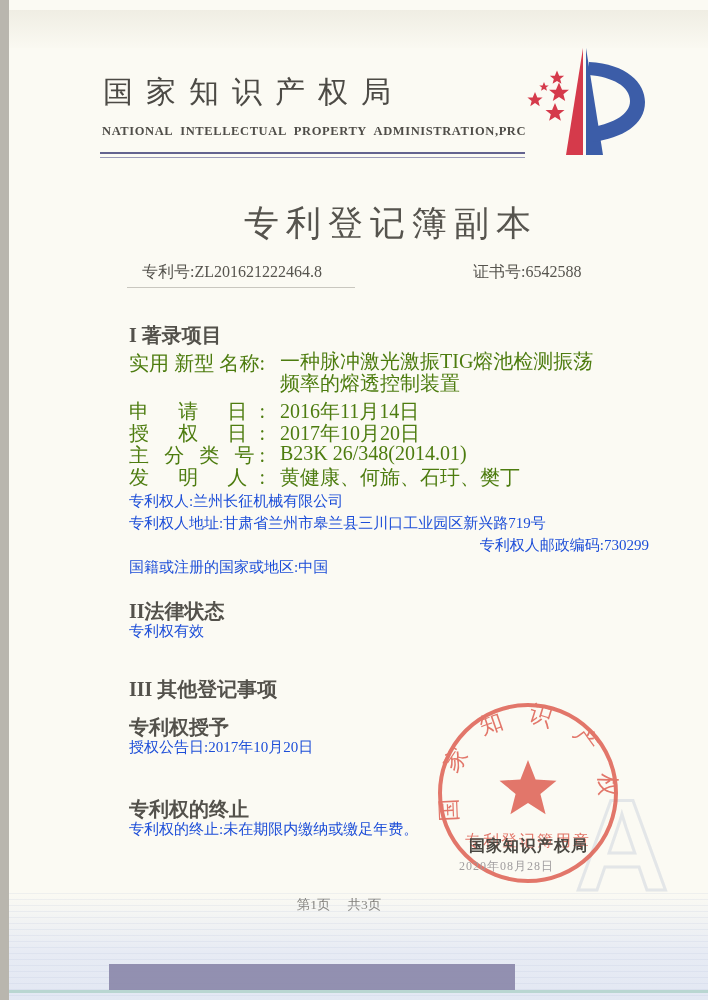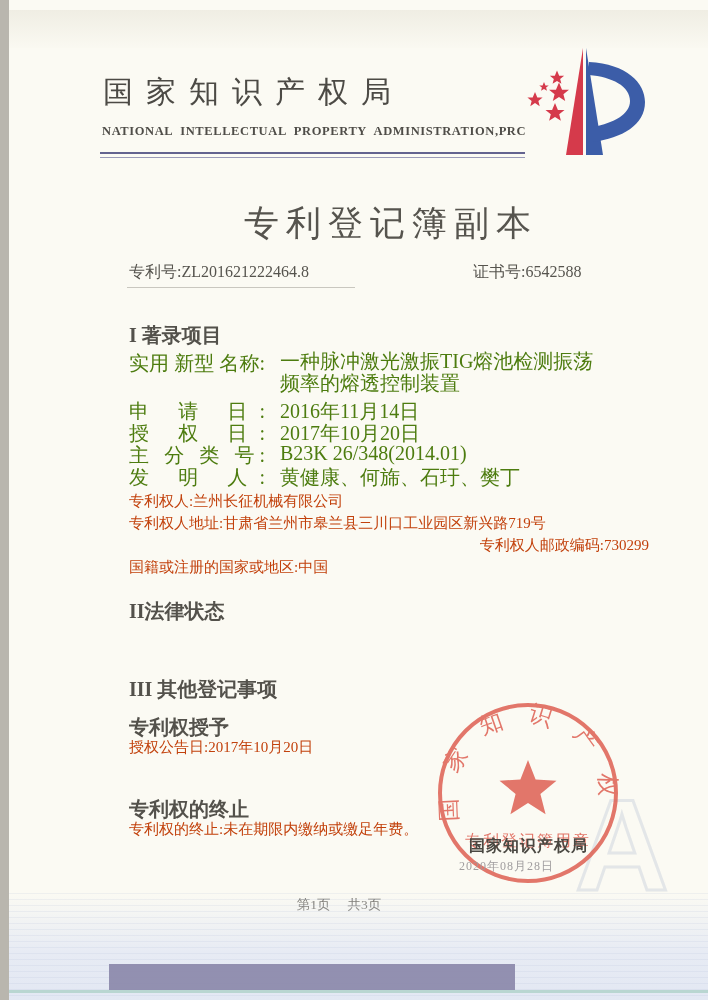--- a/index.html
+++ b/index.html
@@ -31,32 +31,32 @@
     font-size:12.5px;font-weight:bold;color:#4f4d48;letter-spacing:.6px;word-spacing:4px;white-space:nowrap;}
   .header-rule{position:absolute;left:91px;top:152px;width:425px;height:3px;
     border-top:2px solid #63638f;border-bottom:1px solid #9a9ab8;}
 
   .logo{position:absolute;left:512px;top:34px;width:130px;height:135px;}
 
   .doc-title{position:absolute;left:0;top:200px;width:708px;text-align:center;
     font-size:35px;color:#56544e;letter-spacing:7px;padding-left:28px;}
 
   .num-row{position:absolute;left:118px;top:262px;width:480px;font-size:16px;color:#56544e;}
-  .patent-no{position:absolute;left:2px;top:0;white-space:nowrap;}
+  .patent-no{position:absolute;left:15px;top:0;white-space:nowrap;}
   .patent-underline{position:absolute;left:0px;top:25px;width:228px;height:1px;background:#c9c7bf;}
   .cert-no{position:absolute;left:346px;top:0;white-space:nowrap;}
 
   .sec-heading{position:absolute;font-size:20px;font-weight:bold;color:#53514b;white-space:nowrap;}
 
   .field-row{position:absolute;left:120px;width:480px;font-size:20px;color:#4d7c0f;white-space:nowrap;}
   .flabel{display:inline-block;width:136px;text-align:justify;text-align-last:justify;vertical-align:top;}
   .fvalue{display:inline-block;margin-left:10px;vertical-align:top;}
   .fvalue-wrap{display:inline-block;margin-left:10px;width:322px;white-space:normal;vertical-align:top;line-height:22px;}
 
-  .plain-line{position:absolute;left:120px;width:520px;font-size:15px;color:#c2410c;white-space:nowrap;}
+  .plain-line{position:absolute;left:120px;width:520px;font-size:15px;color:#1d4ed8;white-space:nowrap;}
 
   
   .seal{position:absolute;left:424px;top:698px;width:190px;height:190px;opacity:.82;}
   .seal svg{display:block;}
   .seal-agency{position:absolute;left:460px;top:836px;font-size:16px;font-weight:bold;color:#4a4842;letter-spacing:1px;white-space:nowrap;}
   .seal-date{position:absolute;left:450px;top:858px;font-size:12px;color:#a09d9e;letter-spacing:1px;white-space:nowrap;}
 
   .watermark{position:absolute;left:566px;top:770px;font-size:130px;font-weight:bold;
     color:transparent;-webkit-text-stroke:3px rgba(193,199,214,.40);
     font-family:"Liberation Sans","DejaVu Sans",sans-serif;letter-spacing:-8px;}
@@ -122,20 +122,21 @@
     <span class="flabel">发 明 人:</span>
     <span class="fvalue">黄健康、何旆、石玗、樊丁</span>
   </div>
 
   <div class="plain-line" style="top:492px;">专利权人:兰州长征机械有限公司</div>
   <div class="plain-line" style="top:514px;">专利权人地址:甘肃省兰州市皋兰县三川口工业园区新兴路719号</div>
   <div class="plain-line" style="top:536px;text-align:right;">专利权人邮政编码:730299</div>
   <div class="plain-line" style="top:558px;">国籍或注册的国家或地区:中国</div>
 
   <div class="sec-heading" style="left:120px;top:598px;">II法律状态</div>
+  <div class="plain-line" style="top:622px;">专利权有效</div>
 
   <div class="sec-heading" style="left:120px;top:676px;">III 其他登记事项</div>
   <div class="sec-heading" style="left:120px;top:714px;">专利权授予</div>
   <div class="plain-line" style="top:738px;">授权公告日:2017年10月20日</div>
   <div class="sec-heading" style="left:120px;top:796px;">专利权的终止</div>
   <div class="plain-line" style="top:820px;">专利权的终止:未在期限内缴纳或缴足年费。</div>
 
   <div class="watermark">A</div>
 
   <div class="seal">

